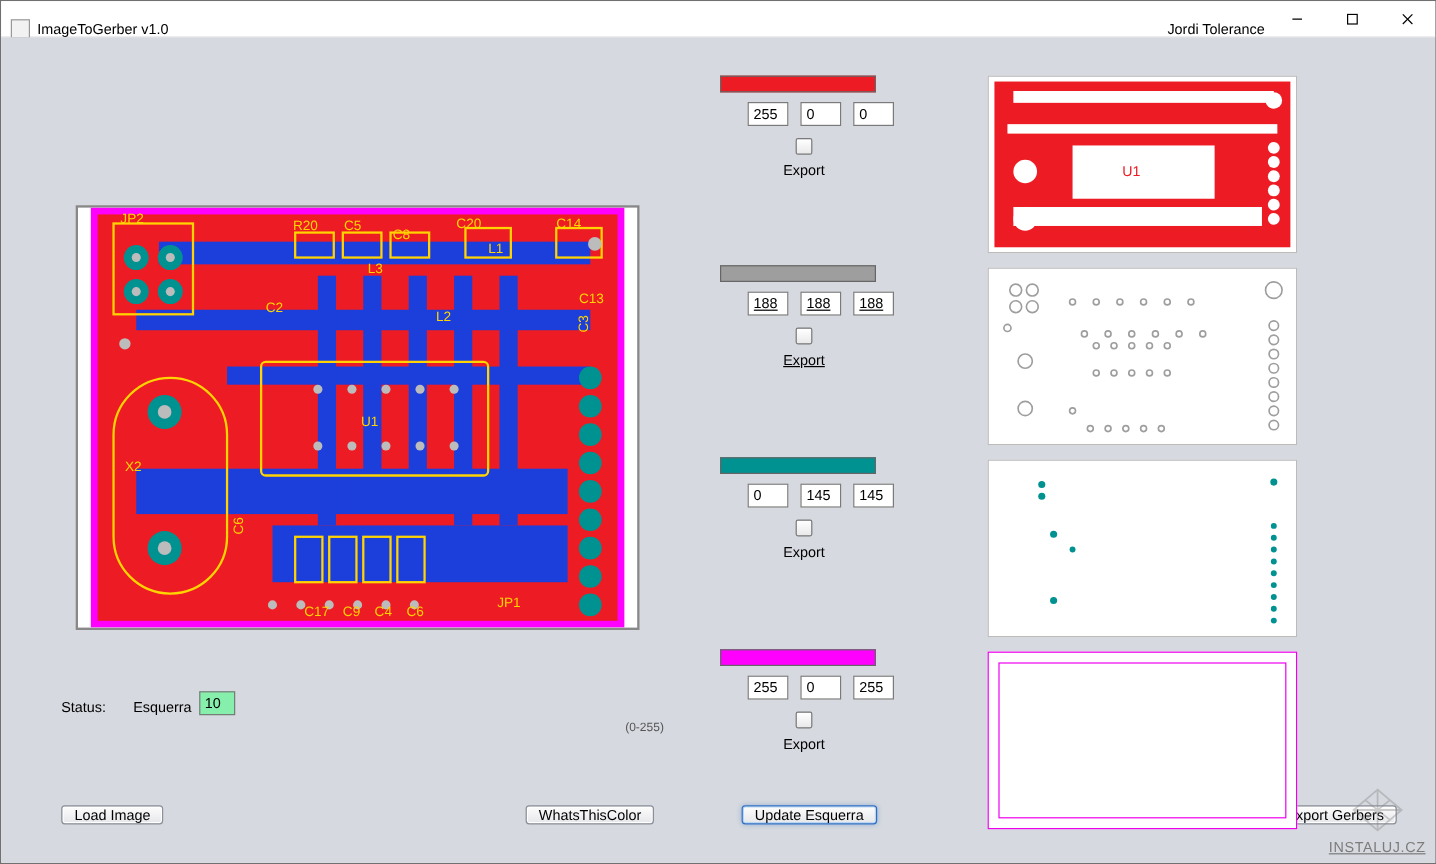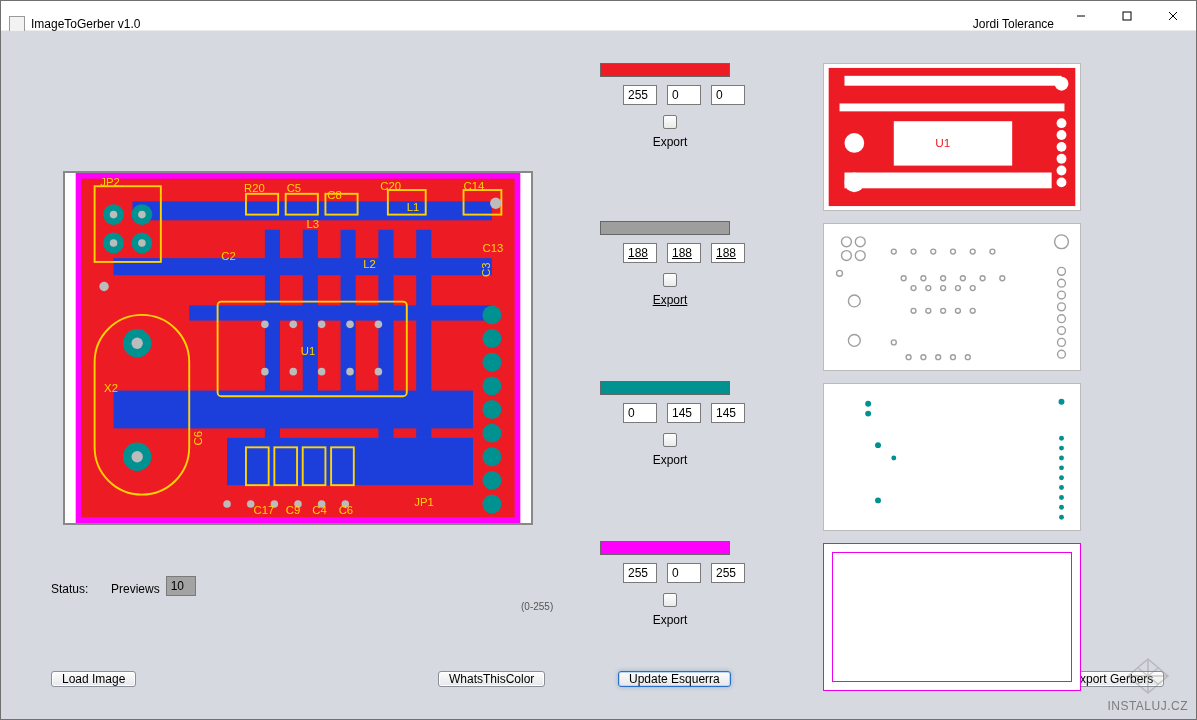--- a/index.html
+++ b/index.html
@@ -14,21 +14,21 @@
   .client { position:absolute; top:30px; left:0; right:0; bottom:0; background: #d6d9df; }
 
   
   .main-image { position:absolute; left:62px; top:140px; width:470px; height:354px; background:#fff; border:2px solid #888; padding:0; }
   .pcb { width:100%; height:100%; display:block; }
 
   .status-row { position:absolute; left:50px; top:545px; width:480px; display:flex; align-items:flex-end; }
   .status-row .lbl { width:60px; }
   .status-row .val { flex:1; }
   .status-row .tol-lbl { margin-right:6px; }
-  .status-row .tol-inp { width:30px; height:20px; border:1px solid #7a7a7a; background:#a3a3a3; padding:0 4px; }
+  .status-row .tol-inp { width:30px; height:20px; border:1px solid #7a7a7a; background:#86efac; padding:0 4px; }
   .tol-hint { position:absolute; left:520px; top:570px; font-size:10px; color:#555; }
 
   .btn { background: linear-gradient(#fdfdfd,#e6e7ea); border:1px solid #8a8f98; border-radius:3px; padding:0 10px; cursor:pointer; box-shadow: 0 0 0 1px #fff inset;}
   .btn.primary { border-color:#2a6fc3; box-shadow: 0 0 0 1px #bcd5f3 inset, 0 0 4px rgba(42,111,195,0.4);}
   .load-image-btn { position:absolute; left:50px; top:640px; }
   .whatsthis-btn { position:absolute; left:437px; top:640px; }
   .update-previews-btn { position:absolute; left:617px; top:640px; }
   .export-gerbers-btn { position:absolute; left:1060px; top:640px; }
 
   
@@ -49,21 +49,21 @@
   .pv1 { top:32px; }
   .pv2 { top:192px; }
   .pv3 { top:352px; }
   .pv4 { top:512px; border:1px solid #e0e; background:#fff;}
   .pv4-inner { position:absolute; inset:8px; border:1px solid #e0e;}
 
   
   .preview svg { width:100%; height:100%; display:block;}
 
   
-  .watermark { position:absolute; right:8px; bottom:6px; font-size:10px; color:#7c7c7c; letter-spacing:0.5px; text-align:center;}
+  .watermark { position:absolute; right:8px; bottom:6px; font-size:10px; color:#7c7c7c; letter-spacing:0.5px; text-align:center;text-decoration:underline;}
   .watermark .logo { width:48px; height:38px; margin:0 auto 2px; opacity:0.4;}
 </style>
 </head>
 <body>
 
 <div class="window">
 
   <div class="titlebar">
     <span class="java-icon"></span>
     <span class="title">ImageToGerber v1.0</span>
@@ -188,21 +188,21 @@
           <text x="250" y="360">C4</text>
             <text x="278" y="360">C6</text>
           <text x="358" y="352" font-size="20">JP1</text>
           <text x="438" y="110" transform="rotate(-90 438 110)">C3</text>
         </g>
       </svg>
     </div>
 
     <div class="status-row">
       <span class="lbl">Status:</span>
-      <span class="tol-lbl">Previews</span>
+      <span class="tol-lbl">Esquerra</span>
       <input class="tol-inp" value="10" style="">
     </div>
     <span class="tol-hint">(0-255)</span>
 
     <button class="btn load-image-btn">Load Image</button>
     <button class="btn whatsthis-btn">WhatsThisColor</button>
     <button class="btn primary update-previews-btn">Update Esquerra</button>
     <button class="btn export-gerbers-btn">Export Gerbers</button>
 
     <div class="color-block cb1">

